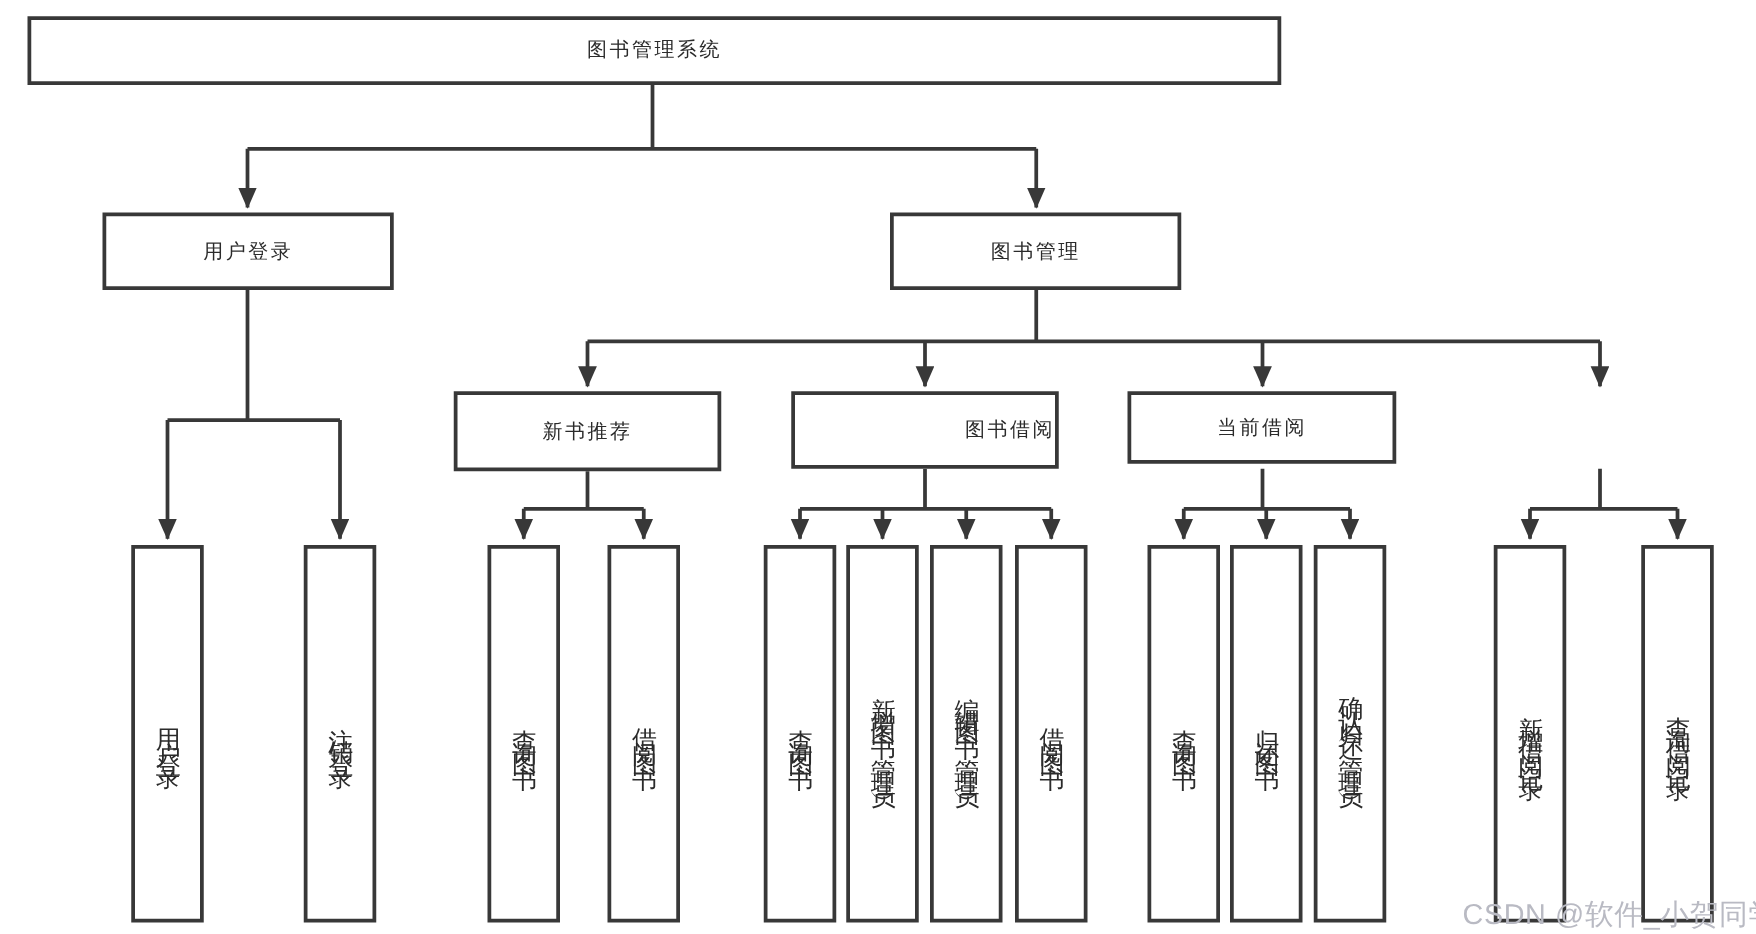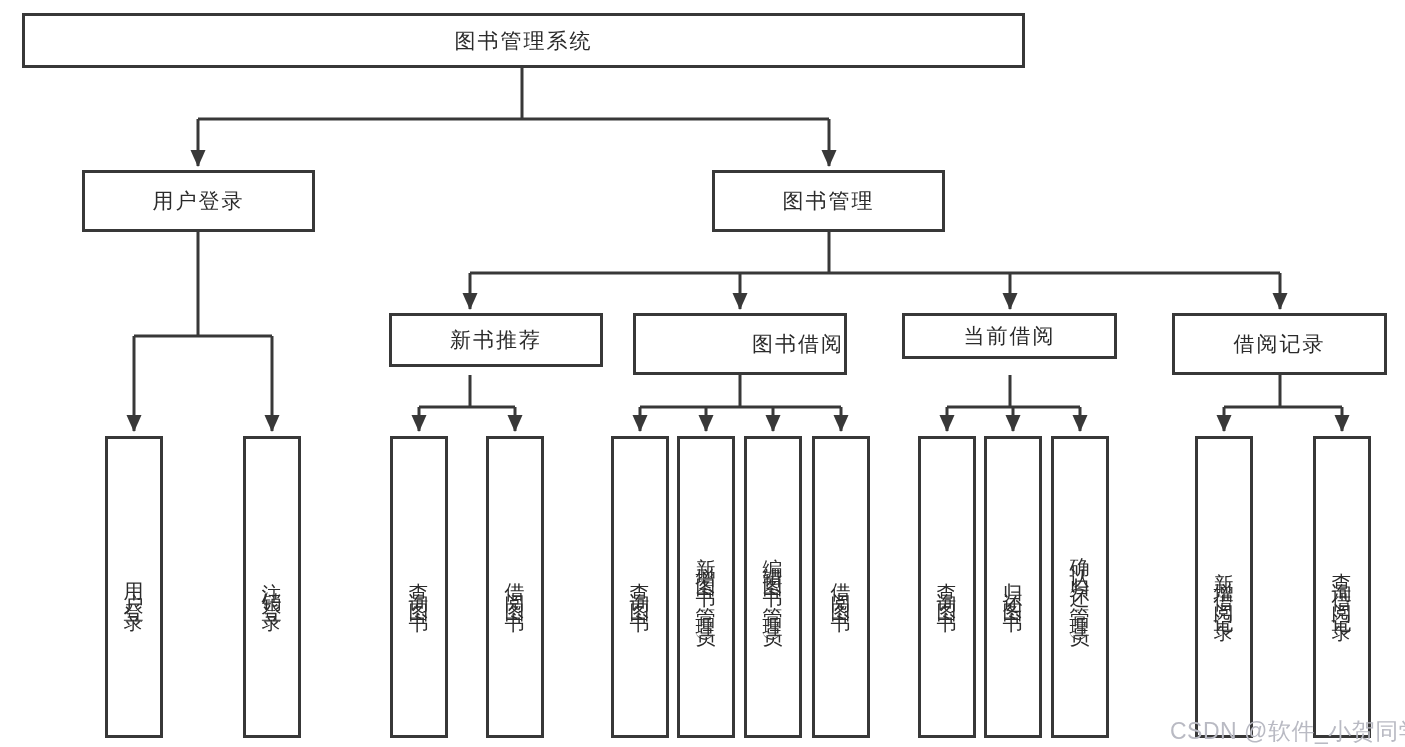--- a/index.html
+++ b/index.html
@@ -10,21 +10,21 @@
   }
   #stage{position:absolute;inset:0;width:1405px;height:747px;}
   svg.connectors{position:absolute;left:0;top:0;z-index:1;color:var(--line,#383838);}
   .box{
     position:absolute;box-sizing:border-box;background:#ffffff;
     border:3px solid var(--line,#383838);
     display:flex;align-items:center;justify-content:center;
     z-index:2;
   }
   .box .hlabel{
-    font-size:21px;letter-spacing:2px;white-space:nowrap;
+    font-size:16px;letter-spacing:2px;white-space:nowrap;
     color:var(--text,#2b2b2b);
   }
   .leaf .vtext{
     writing-mode:vertical-rl;text-orientation:mixed;
     font-size:20px;letter-spacing:10px;line-height:1;
     color:var(--text,#2b2b2b);
   }
   .watermark{
     position:absolute;left:1170px;top:716px;z-index:6;
     font-size:23px;letter-spacing:0.5px;white-space:nowrap;
@@ -83,31 +83,28 @@
     <span class="hlabel">图书管理系统</span>
   </div>
 
   <div class="box" style="left:82px;top:170px;width:233px;height:62px;">
     <span class="hlabel">用户登录</span>
   </div>
   <div class="box" style="left:712px;top:170px;width:233px;height:62px;align-items:center;">
     <span class="hlabel">图书管理</span>
   </div>
 
-  <div class="box" style="left:363px;top:313px;width:214px;height:54px;margin-left:26px;">
+  <div class="box" style="left:363px;top:313px;width:214px;height:64px;">
     <span class="hlabel">新书推荐</span>
   </div>
   <div class="box" style="left:633px;top:313px;width:214px;height:62px;justify-content:flex-end;">
     <span class="hlabel">图书借阅</span>
   </div>
-  <div class="box" style="left:902px;top:313px;width:215px;height:46px;justify-content:center;">
+  <div class="box" style="left:902px;top:313px;width:215px;height:58px;justify-content:center;">
     <span class="hlabel">当前借阅</span>
-  </div>
-  <div class="box" style="left:1172px;top:313px;width:215px;height:62px;">
-    <span class="hlabel">借阅记录</span>
   </div>
 
   <div class="box leaf" style="left:105px;top:436px;width:58px;height:302px;">
     <span class="vtext">用户登录</span>
   </div>
   <div class="box leaf" style="left:243px;top:436px;width:58px;height:302px;">
     <span class="vtext">注销登录</span>
   </div>
 
   <div class="box leaf" style="left:390px;top:436px;width:58px;height:302px;">

